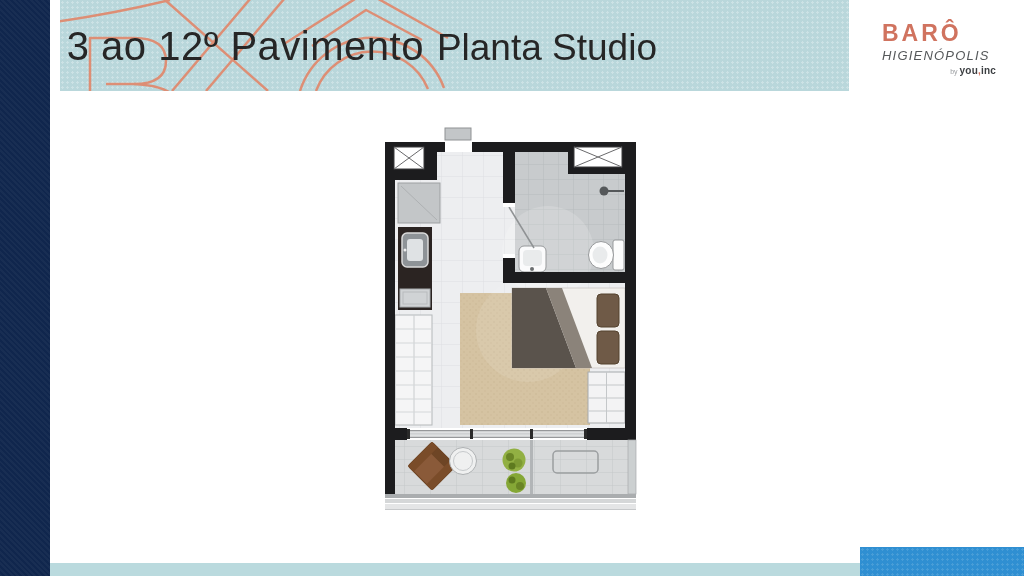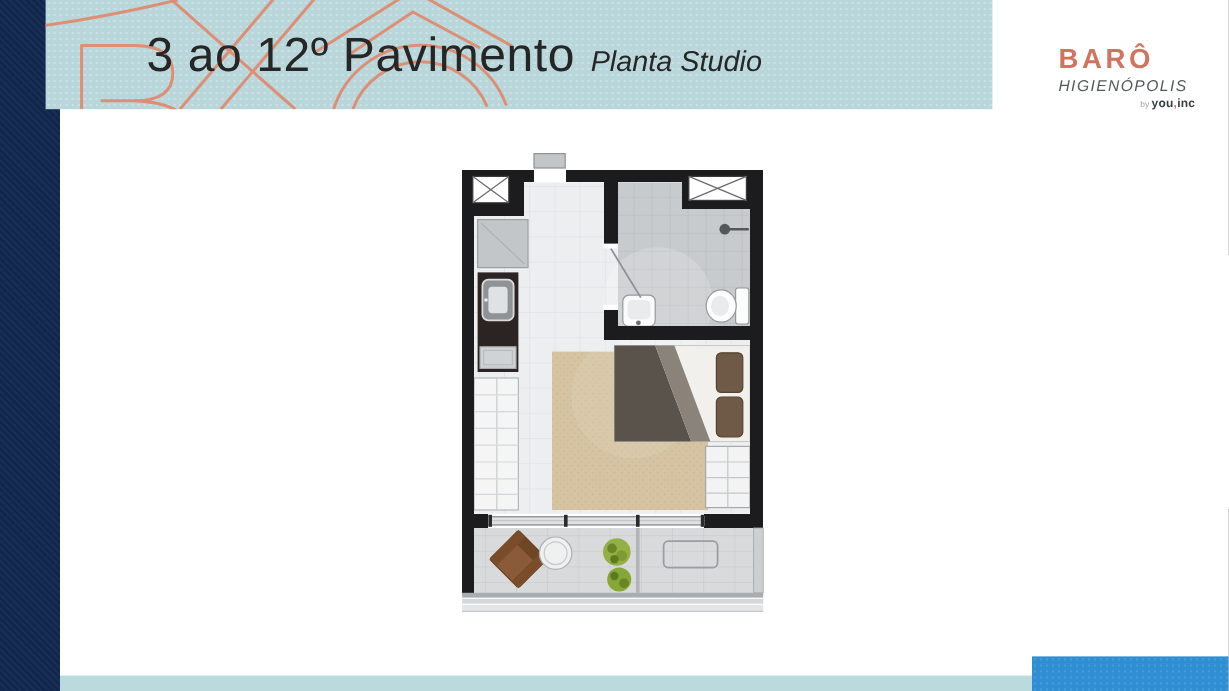--- a/index.html
+++ b/index.html
@@ -2,29 +2,29 @@
 <html style="--page: #ffffff; --navy: #10264d; --band: #b9d7db; --curve: #df8b70; --title: #262626; --accent: #d0735f; --logogray: #55585a; --footlight: #badade; --footblue: #2f8fd2;"><head>
 <meta charset="utf-8">
 <style>
   html,body{margin:0;padding:0;background:#888;}
   .slide{position:relative;width:1024px;height:576px;background:var(--page,#fff);overflow:hidden;
          font-family:"Liberation Sans",sans-serif;}
   
   .navy-bar{position:absolute;left:0;top:0;width:50px;height:576px;background:var(--navy);
     background-image:repeating-linear-gradient(45deg,rgba(255,255,255,.035) 0 2px,transparent 2px 4px);}
   
-  .band{position:absolute;left:38px;top:0;width:789px;height:91px;background:var(--band);
+  .band{position:absolute;left:60px;top:0;width:789px;height:91px;background:var(--band);
     background-image:radial-gradient(rgba(255,255,255,.28) 1px,transparent 1.3px);background-size:5px 5px;}
   .band svg{position:absolute;left:0;top:0;}
   .title{position:absolute;top:24px;right:192px;display:flex;align-items:baseline;gap:13px;white-space:nowrap;}
   .title .main{font-size:40px;color:var(--title);letter-spacing:.5px;}
-  .title .sub{font-size:24px;color:var(--title);font-style:italic;}
+  .title .sub{font-size:37px;color:var(--title);}
   
   .logo{position:absolute;left:882px;top:22px;width:114px;line-height:1;}
-  .logo .brand{font-size:23px;font-weight:bold;color:var(--accent);letter-spacing:3px;margin-top:16px;}
+  .logo .brand{font-size:23px;font-weight:bold;color:var(--accent);letter-spacing:3px;}
   .logo .loc{font-size:13px;color:var(--logogray);letter-spacing:1.2px;margin-top:4px;font-style:italic;}
   .logo .byline{margin-top:4px;text-align:right;font-size:7px;color:#9a9da0;}
   .logo .byline .co{font-size:10px;font-weight:bold;color:#3b3e41;letter-spacing:.2px;}
   .logo .byline .comma{color:var(--accent);font-weight:bold;}
   
   .plan{position:absolute;left:378px;top:126px;width:262px;height:384px;}
   
   .foot-light{position:absolute;left:50px;top:563px;width:810px;height:13px;background:var(--footlight);}
   .foot-blue{position:absolute;left:860px;top:547px;width:164px;height:29px;background:var(--footblue);
     background-image:radial-gradient(rgba(255,255,255,.12) 1px,transparent 1.3px);background-size:5px 5px;}

